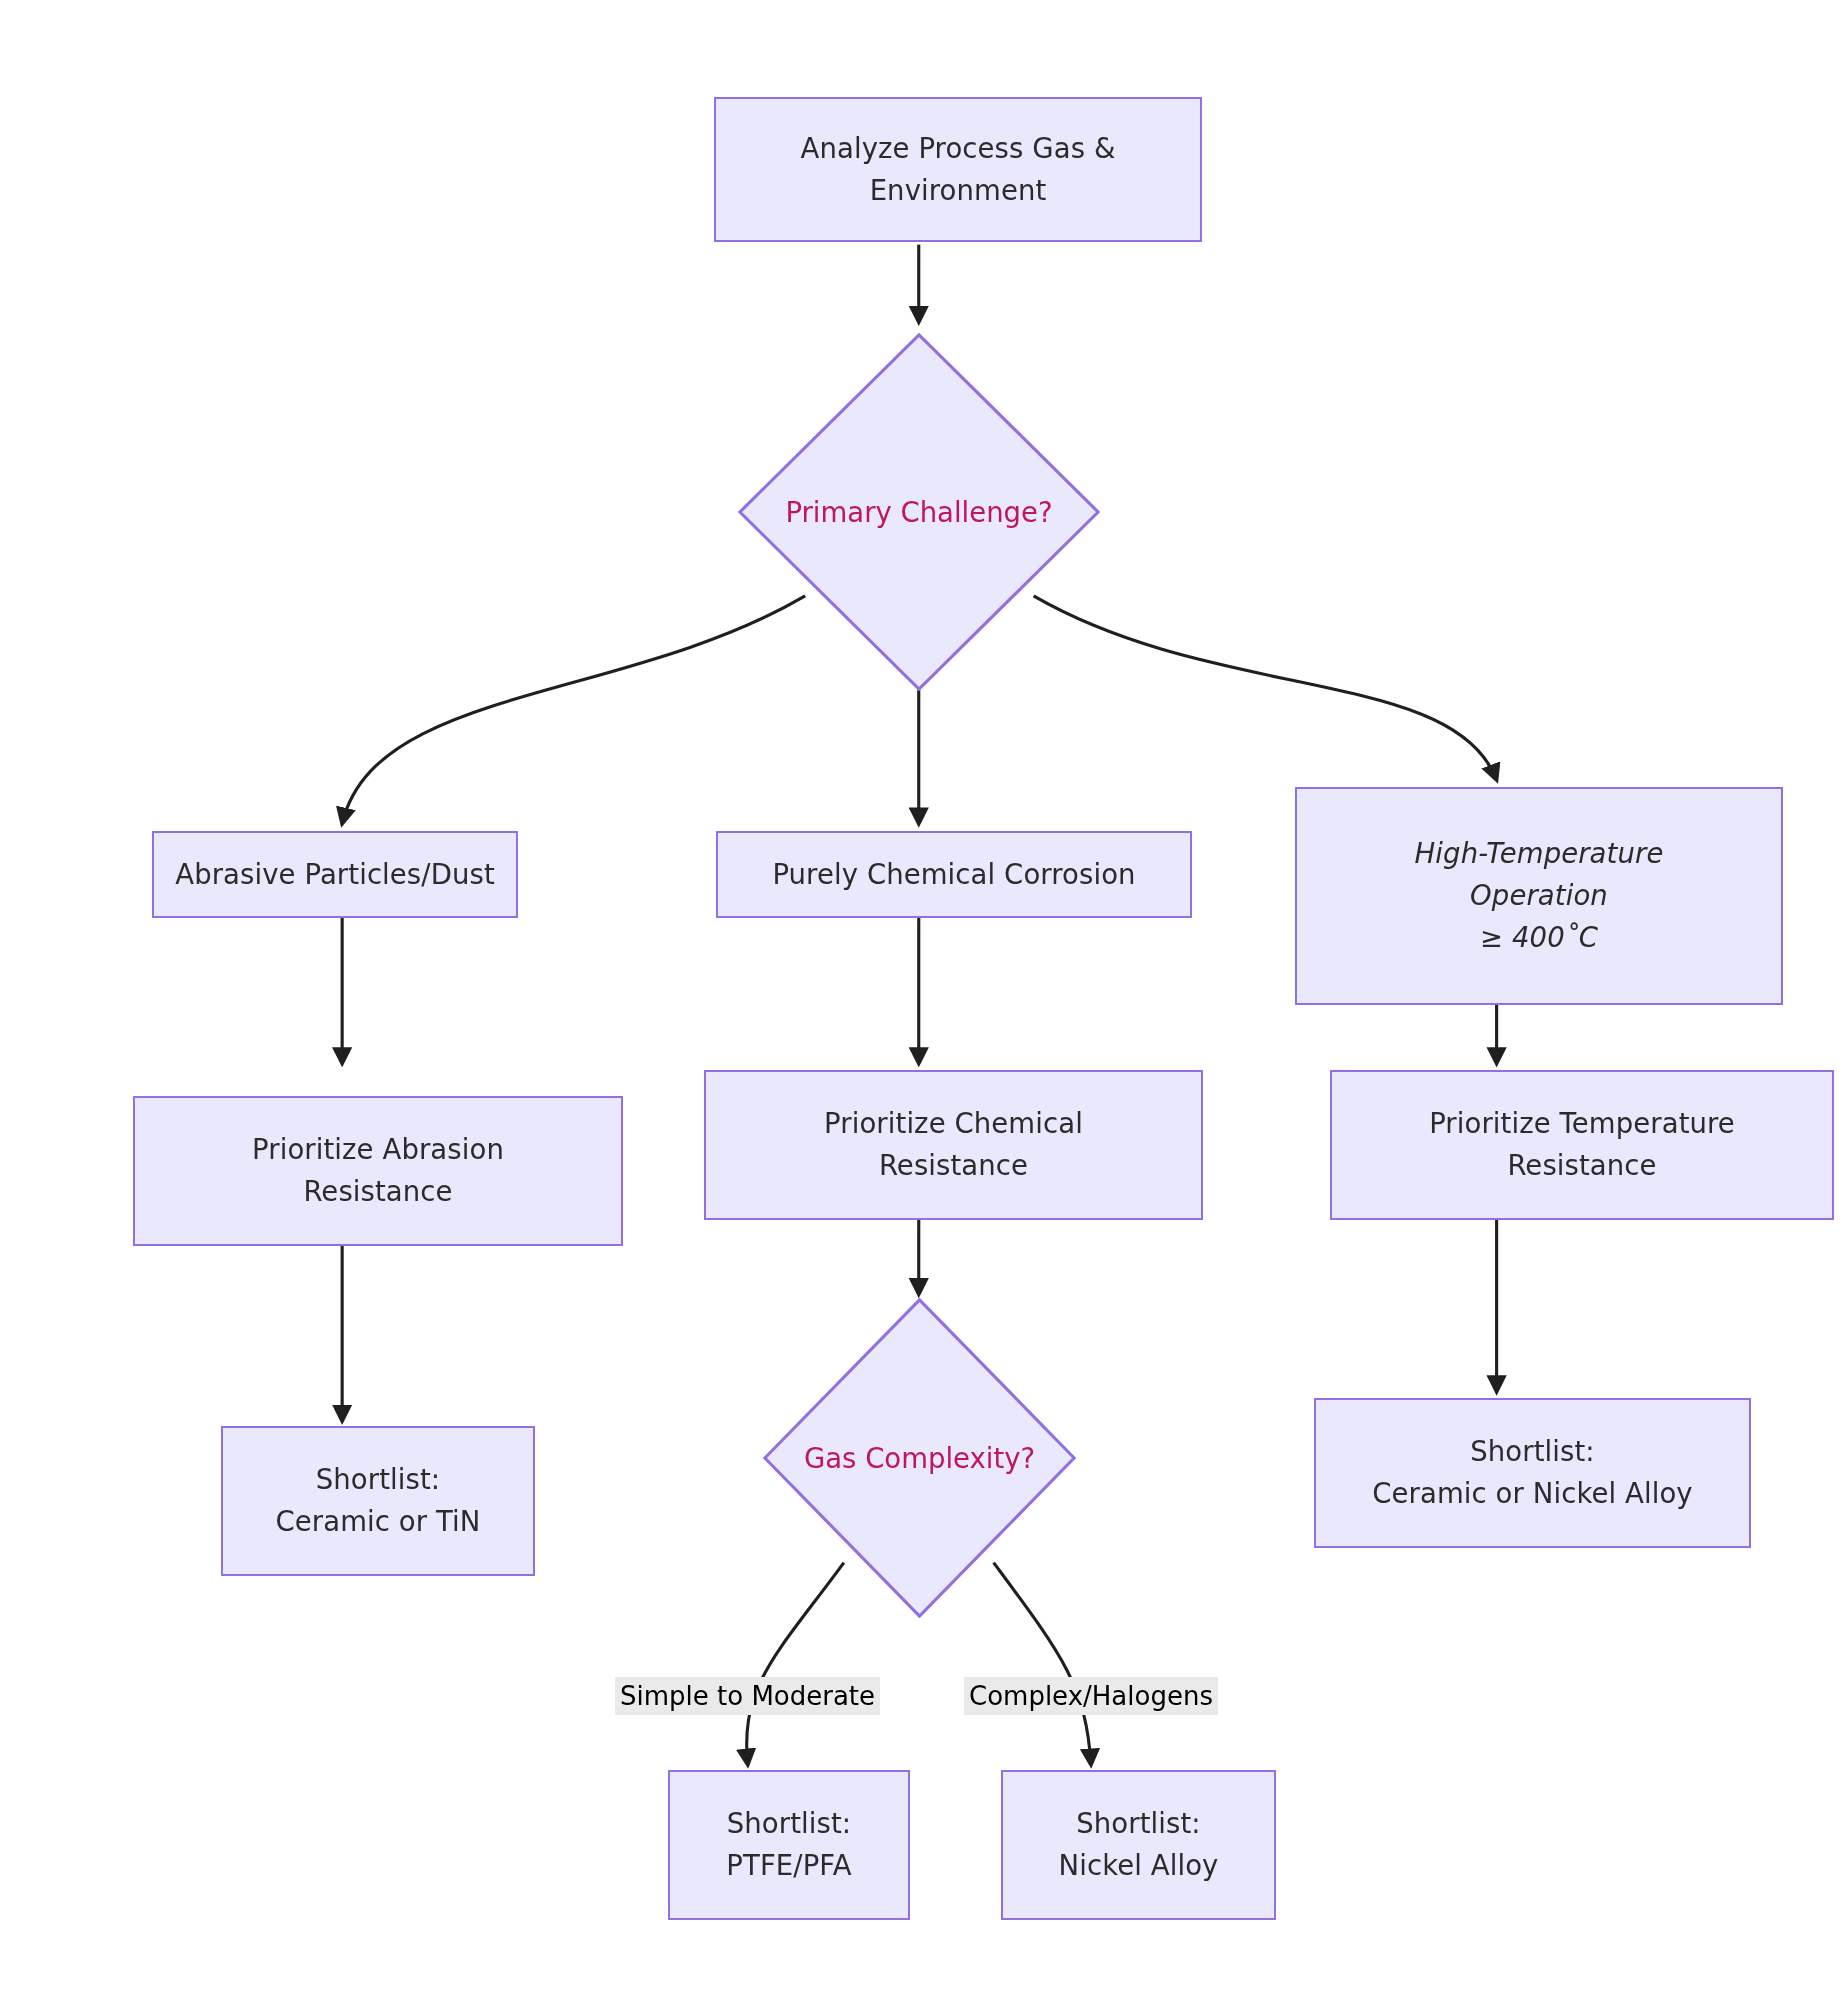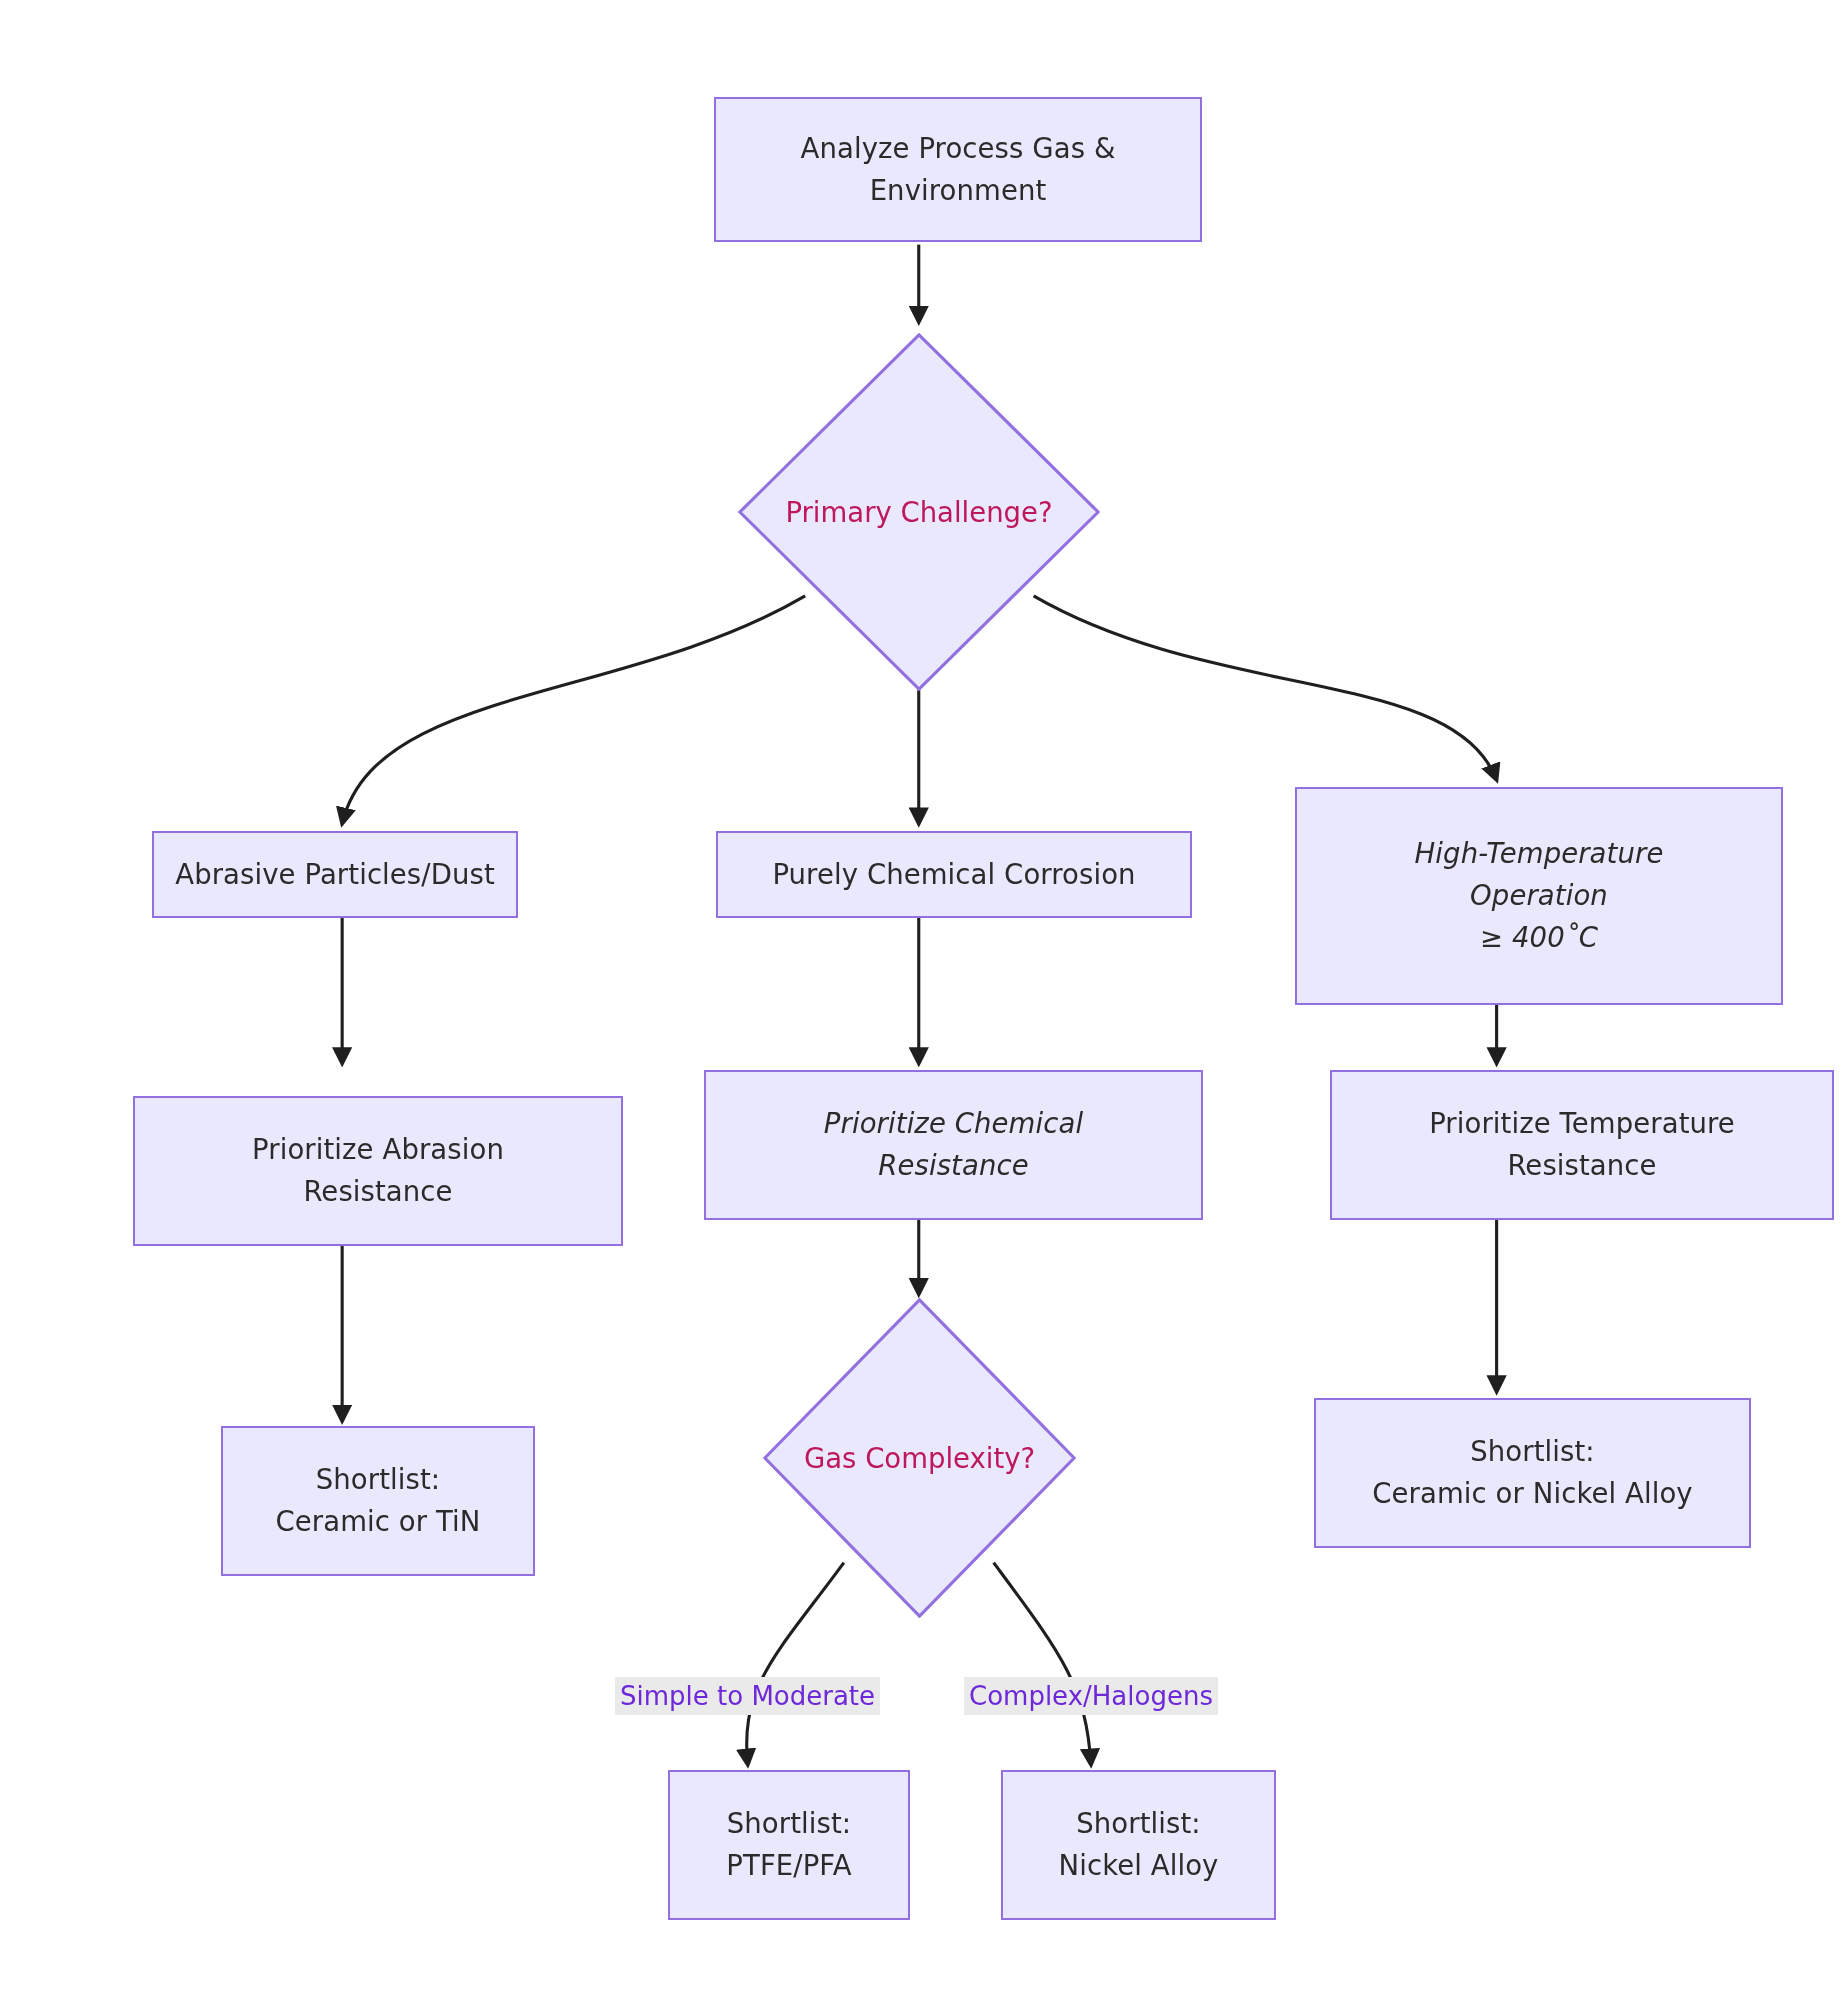--- a/index.html
+++ b/index.html
@@ -63,21 +63,21 @@
     position: relative;
     z-index: 2;
     font-size: 27.5px;
     color: #be185d;
     text-align: center;
     white-space: nowrap;
   }
   .edge-label {
     position: absolute;
     background: #eaeaea;
-    color: #6d28d9;
+    color: #000000;
     font-size: 26px;
     line-height: 1.25;
     padding: 2.5px 5px;
     white-space: nowrap;
   }
 </style>
 </head>
 <body>
 
 <div id="canvas">
@@ -138,21 +138,21 @@
     <span class="txt">High-Temperature
 Operation
 ≥ 400˚C</span>
   </div>
 
   <div class="node" style="left:97px; top:1096px; width:490px; height:150px;">
     <span class="txt">Prioritize Abrasion
 Resistance</span>
   </div>
 
-  <div class="node" style="left:668px; top:1070px; width:499px; height:150px;font-style:italic;">
+  <div class="node" style="left:668px; top:1070px; width:499px; height:150px;">
     <span class="txt">Prioritize Chemical
 Resistance</span>
   </div>
 
   <div class="node" style="left:1294px; top:1070px; width:504px; height:150px;">
     <span class="txt">Prioritize Temperature
 Resistance</span>
   </div>
 
   <div class="node" style="left:185px; top:1426px; width:314px; height:150px;">

